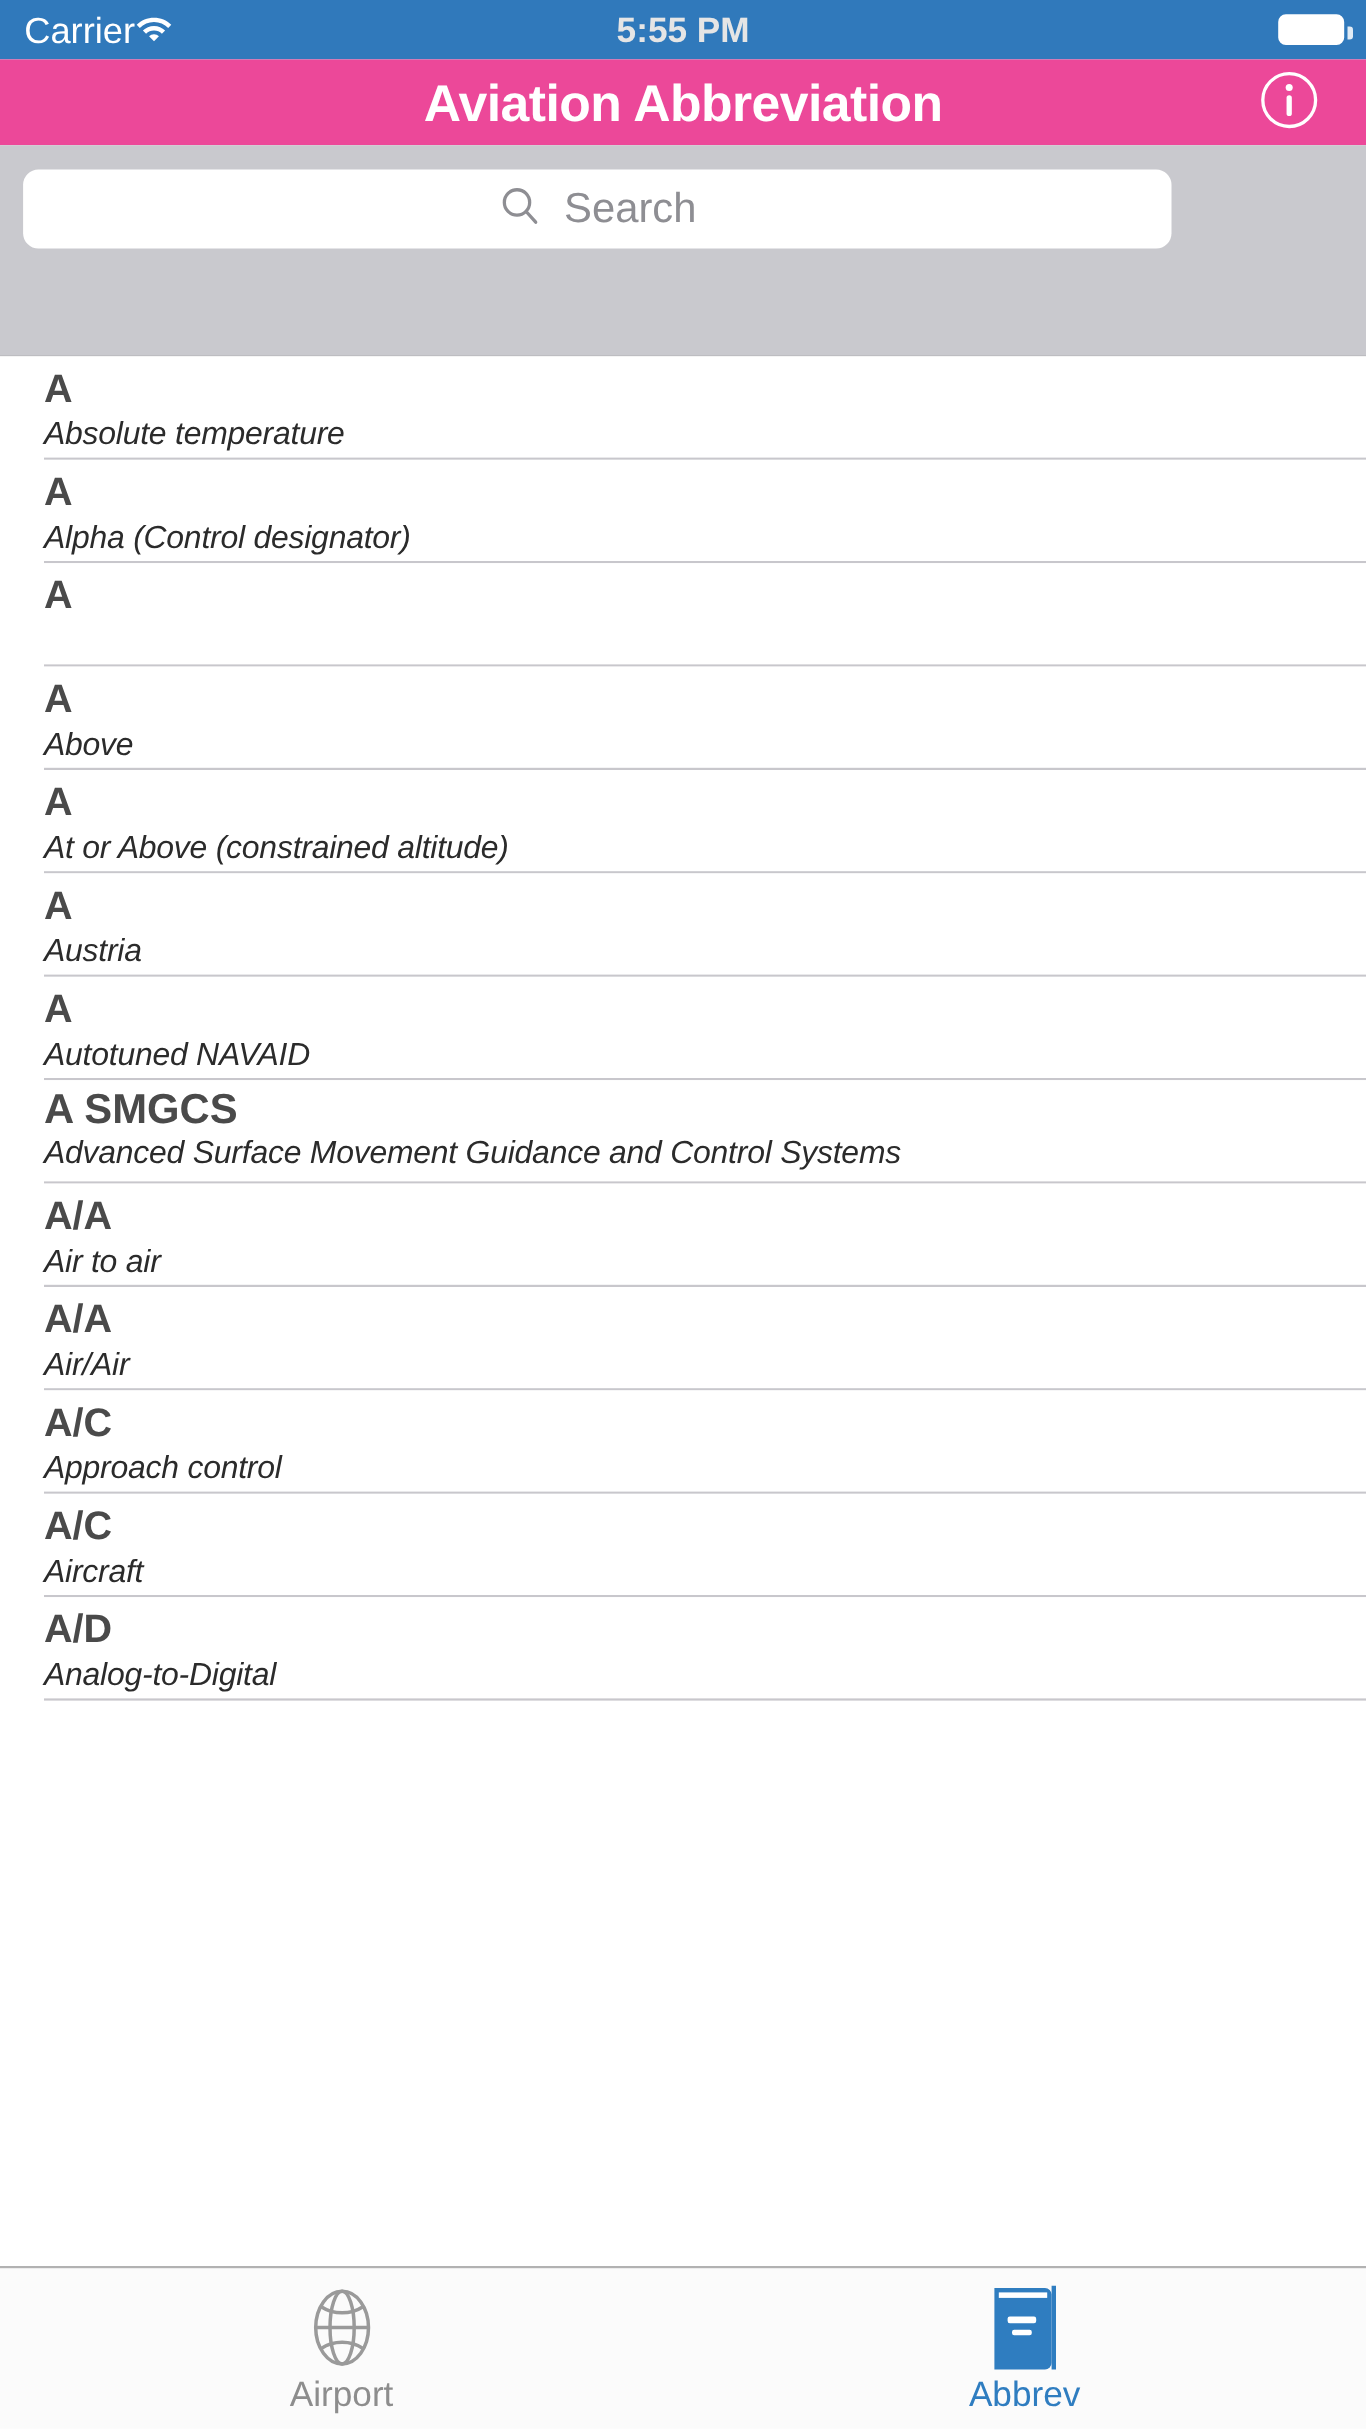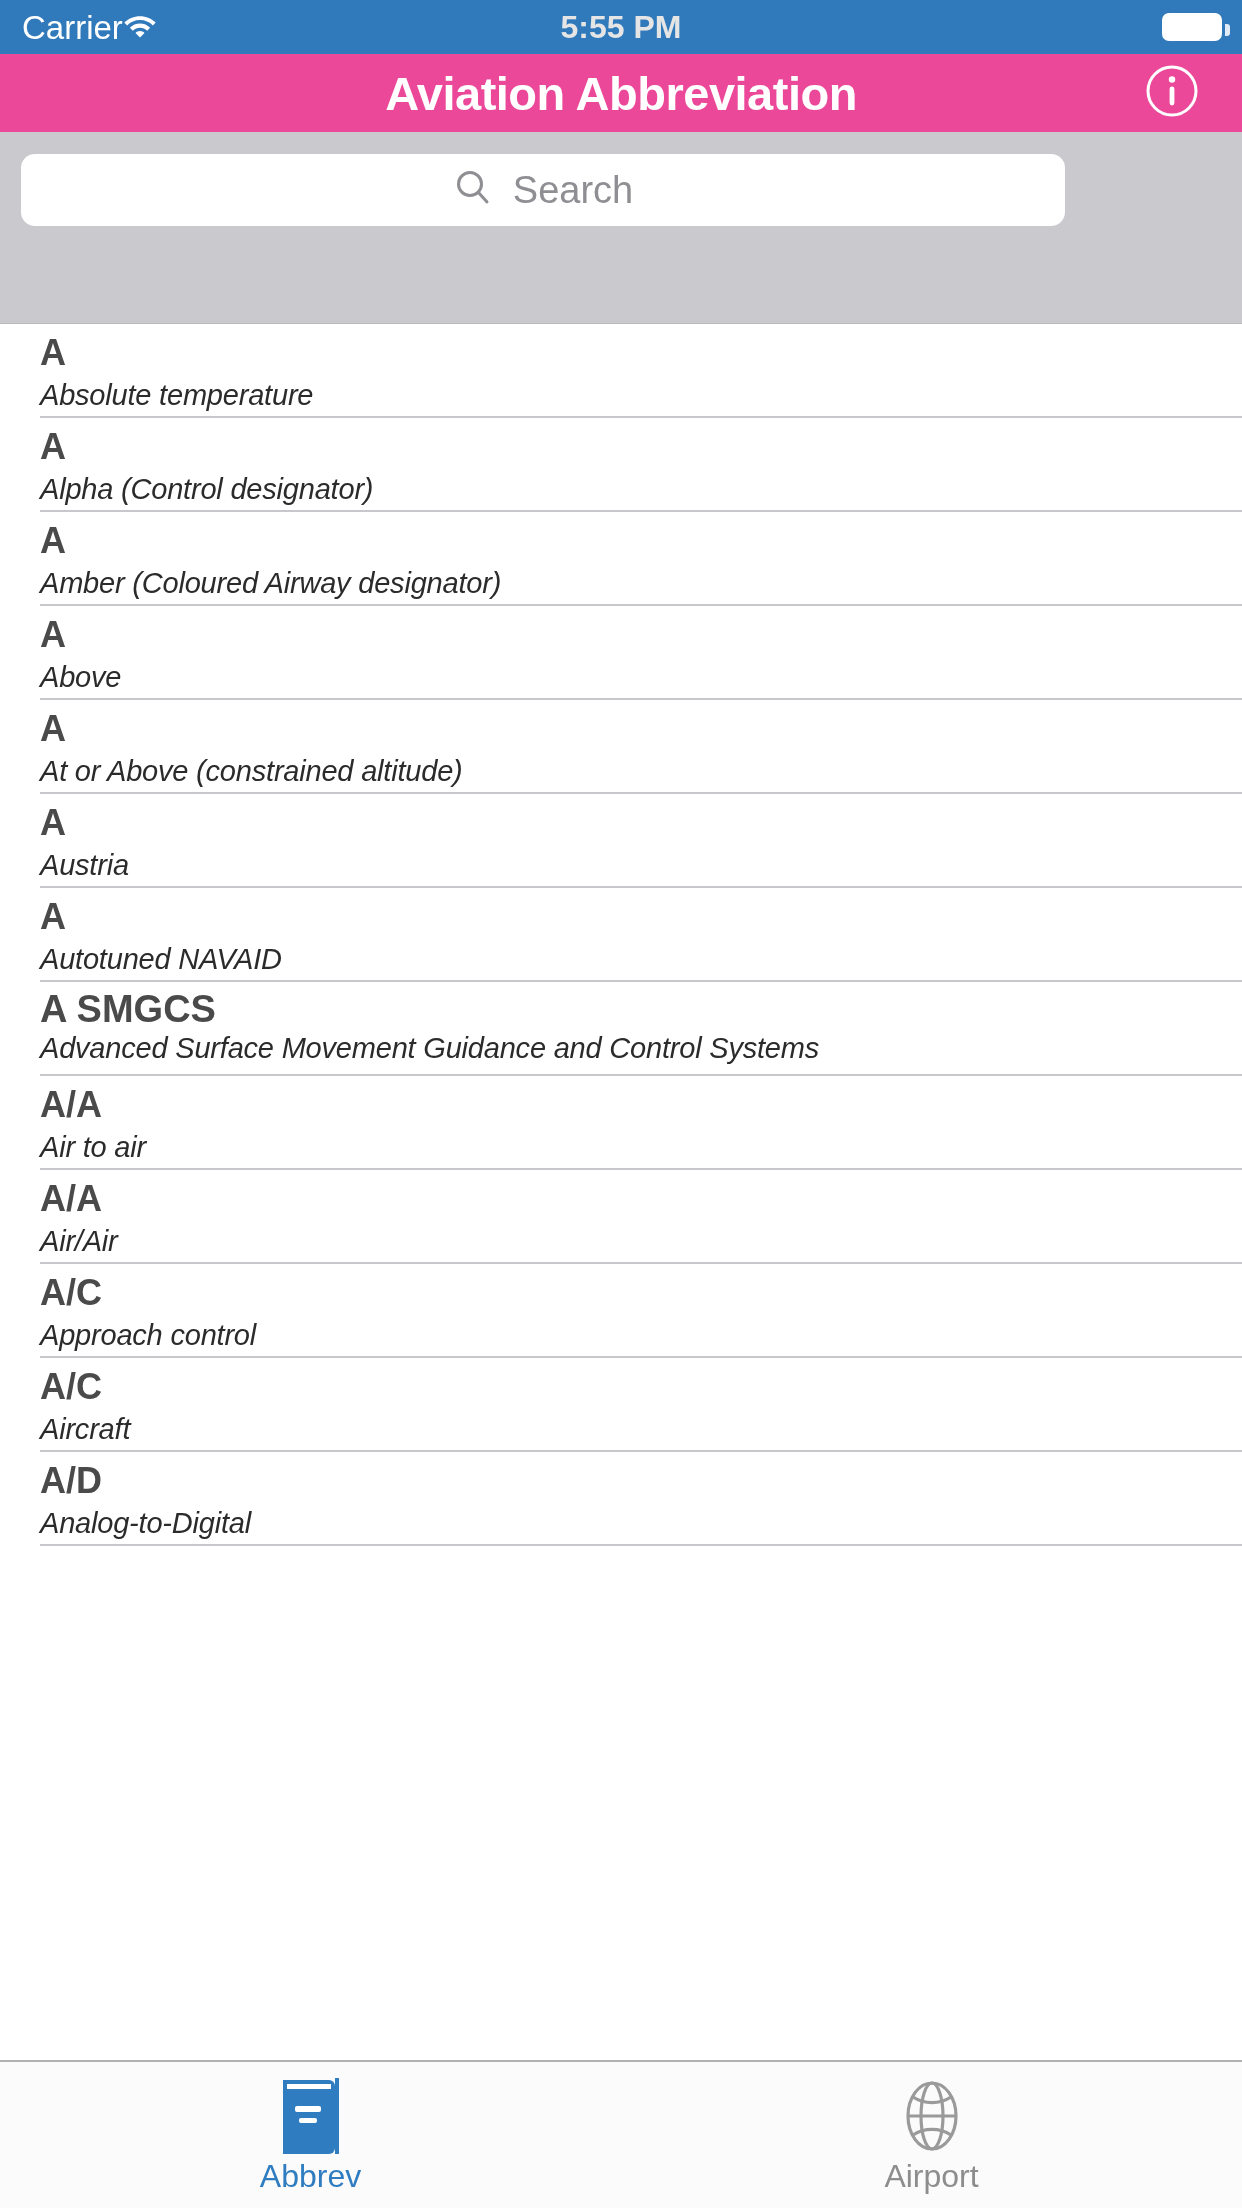--- a/index.html
+++ b/index.html
@@ -261,21 +261,20 @@
       <div class="row">
         <div class="row-abbr">A</div>
         <div class="row-desc">Absolute temperature</div>
       </div>
       <div class="row">
         <div class="row-abbr">A</div>
         <div class="row-desc">Alpha (Control designator)</div>
       </div>
       <div class="row">
         <div class="row-abbr">A</div>
-        <div class="row-desc">Amber (Coloured Airway designator)</div>
       </div>
       <div class="row">
         <div class="row-abbr">A</div>
         <div class="row-desc">Above</div>
       </div>
       <div class="row">
         <div class="row-abbr">A</div>
         <div class="row-desc">At or Above (constrained altitude)</div>
       </div>
       <div class="row">
@@ -306,44 +305,44 @@
         <div class="row-abbr">A/C</div>
         <div class="row-desc">Aircraft</div>
       </div>
       <div class="row">
         <div class="row-abbr">A/D</div>
         <div class="row-desc">Analog-to-Digital</div>
       </div>
     </div>
 
   <div class="tab-bar">
-
-    <div class="tab-item active">
-      <div class="tab-icon-wrap">
-        <svg width="76" height="84" viewBox="0 0 76 84">
-          <path d="M10 6h46a6 6 0 0 1 6 6v62a6 6 0 0 1-6 6H10V6z" fill="#2f7dc0"></path>
-          <path d="M62 4h4v76h-4z" fill="#2f7dc0"></path>
-          <rect x="14" y="10" width="44" height="5" fill="#ffffff"></rect>
-          <rect x="22" y="32" width="26" height="6" rx="2" fill="#ffffff"></rect>
-          <rect x="26" y="44" width="18" height="5" rx="2" fill="#ffffff"></rect>
-        </svg>
-      </div>
-      <div class="tab-label">Abbrev</div>
-    </div>
 
     <div class="tab-item inactive">
       <div class="tab-icon-wrap">
         <svg width="76" height="84" viewBox="0 0 76 84">
           <g fill="none" stroke="#9a9a9a" stroke-width="3.2">
             <ellipse cx="38" cy="42" rx="24" ry="33"></ellipse>
             <ellipse cx="38" cy="42" rx="11" ry="33"></ellipse>
             <line x1="14" y1="42" x2="62" y2="42"></line>
             <path d="M19 23c5.5 3.6 12 5.6 19 5.6S51.5 26.6 57 23"></path>
             <path d="M19 61c5.5-3.6 12-5.6 19-5.6S51.5 57.4 57 61"></path>
           </g>
         </svg>
       </div>
       <div class="tab-label">Airport</div>
     </div>
 
+    <div class="tab-item active">
+      <div class="tab-icon-wrap">
+        <svg width="76" height="84" viewBox="0 0 76 84">
+          <path d="M10 6h46a6 6 0 0 1 6 6v62a6 6 0 0 1-6 6H10V6z" fill="#2f7dc0"></path>
+          <path d="M62 4h4v76h-4z" fill="#2f7dc0"></path>
+          <rect x="14" y="10" width="44" height="5" fill="#ffffff"></rect>
+          <rect x="22" y="32" width="26" height="6" rx="2" fill="#ffffff"></rect>
+          <rect x="26" y="44" width="18" height="5" rx="2" fill="#ffffff"></rect>
+        </svg>
+      </div>
+      <div class="tab-label">Abbrev</div>
+    </div>
+
   </div>
 
 </div>
 
 </body></html>

